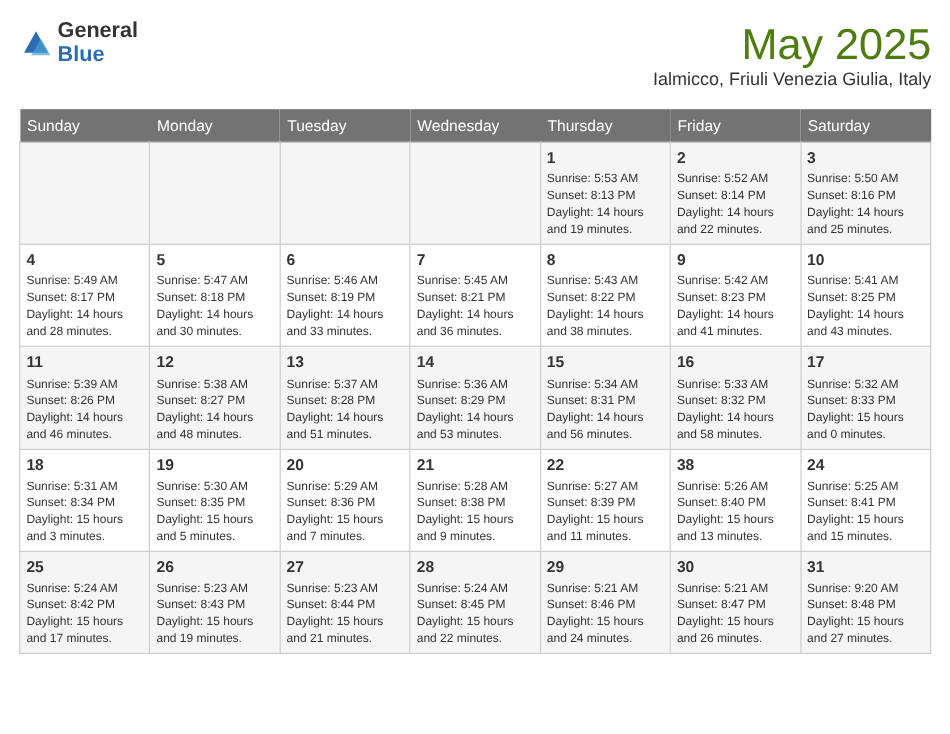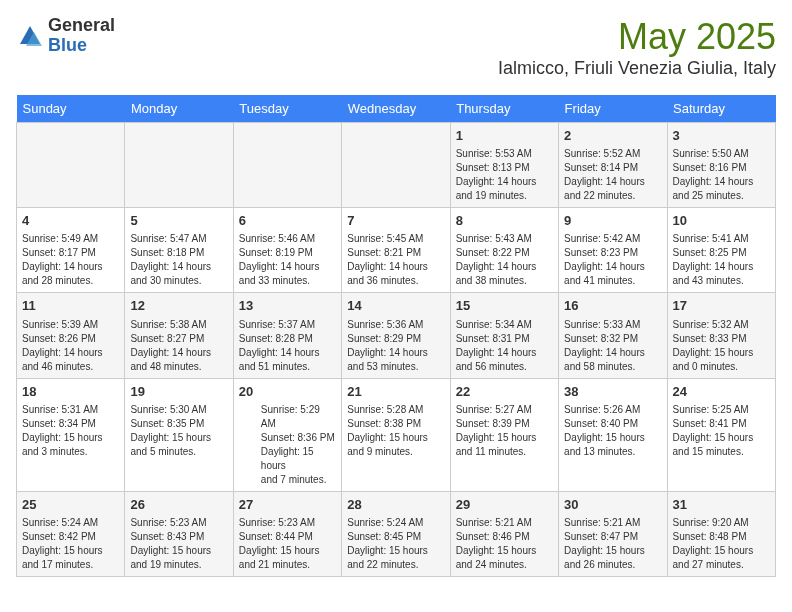--- a/index.html
+++ b/index.html
@@ -34,30 +34,30 @@
     }
     .title-block {
       text-align: right;
     }
     .month-title {
       font-size: 36px;
       color: #4d7c0f;
       font-weight: normal;
     }
     .subtitle {
-      font-size: 18px;
+      font-size: 15px;
       color: #333;
     }
     table {
       width: 100%;
       border-collapse: collapse;
       font-size: 11px;
     }
     thead tr th {
-      background-color: #3b82f6;
+      background-color: #737373;
       color: #fff;
       text-align: left;
       padding: 6px 6px;
       font-size: 13px;
       font-weight: normal;
     }
     tbody tr td {
       border: 1px solid #ccc;
       vertical-align: top;
       padding: 4px 5px;
@@ -259,21 +259,21 @@
         </td>
         <td>
           <span class="day-num">19</span>
           <div class="day-info" style="white-space: pre-line;">Sunrise: 5:30 AM
 Sunset: 8:35 PM
 Daylight: 15 hours
 and 5 minutes.</div>
         </td>
         <td>
           <span class="day-num">20</span>
-          <div class="day-info" style="white-space: pre-line; margin-left: 22px;">Sunrise: 5:29 AM
+          <div class="day-info" style="white-space: pre-line;">Sunrise: 5:29 AM
 Sunset: 8:36 PM
 Daylight: 15 hours
 and 7 minutes.</div>
         </td>
         <td>
           <span class="day-num">21</span>
           <div class="day-info" style="white-space: pre-line;">Sunrise: 5:28 AM
 Sunset: 8:38 PM
 Daylight: 15 hours
 and 9 minutes.</div>

